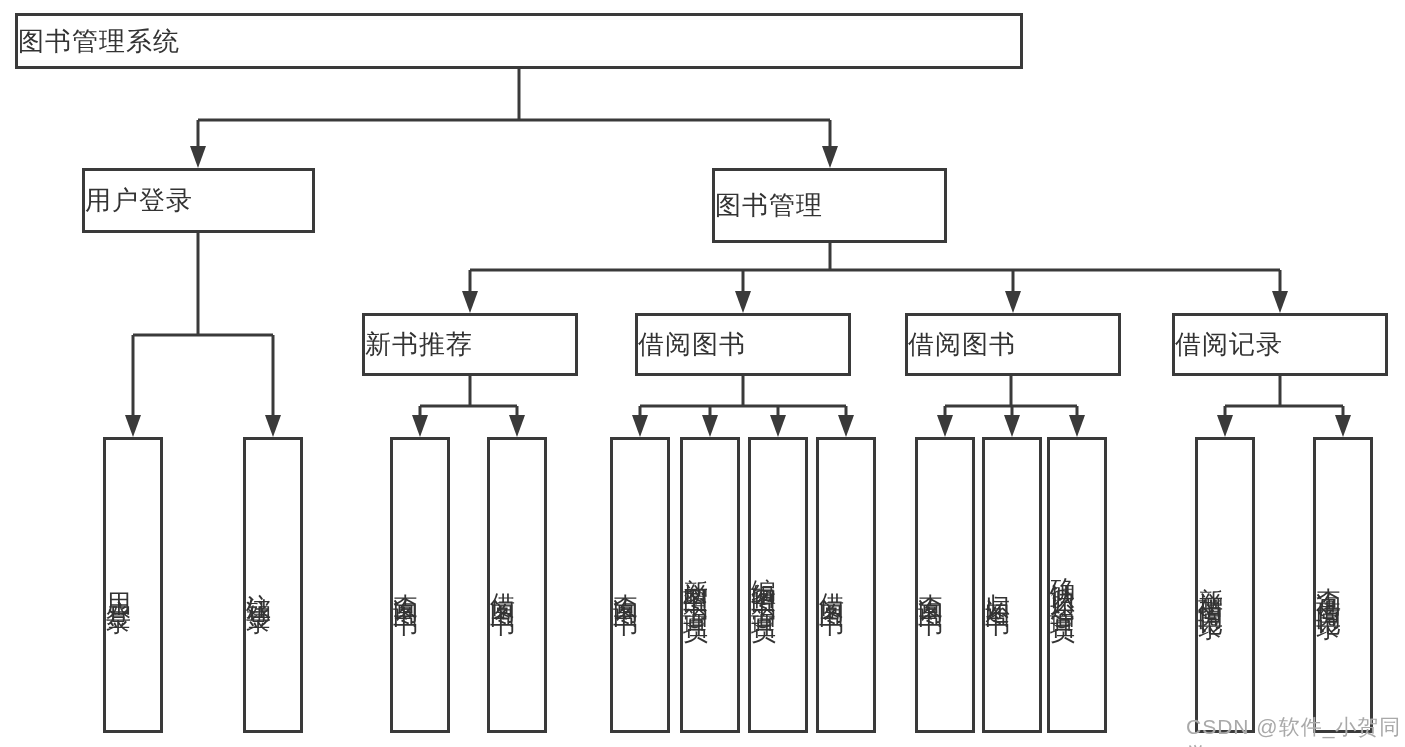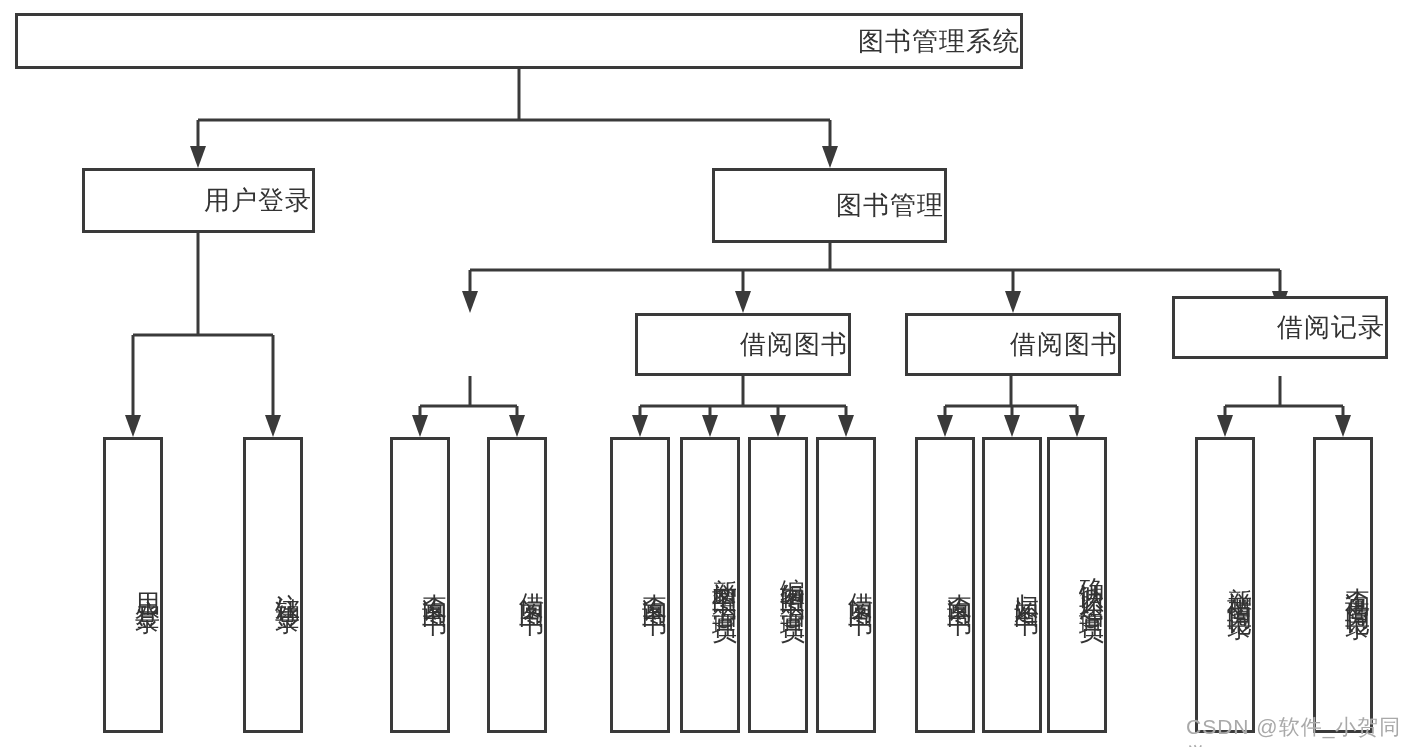--- a/index.html
+++ b/index.html
@@ -17,21 +17,21 @@
   .canvas{
     position:relative;width:1405px;height:747px;background:var(--background);
   }
   .connectors{
     position:absolute;left:0;top:0;width:1405px;height:747px;
     color:var(--line);z-index:1;
   }
   .node{
     position:absolute;background:var(--background);
     border:3px solid var(--line);
-    display:flex;align-items:center;justify-content:flex-end;
+    display:flex;align-items:center;justify-content:flex-start;
     color:var(--text);z-index:2;
   }
   .hnode{font-size:26px;letter-spacing:1px;}
   .vnode{width:60px;top:437px;height:296px;}
   .vnode .vtext{
     writing-mode:vertical-rl;text-orientation:mixed;
     font-size:25px;letter-spacing:6px;line-height:1;
     white-space:nowrap;
   }
   .watermark{
@@ -115,27 +115,30 @@
     <span>图书管理系统</span>
   </div>
 
   <div class="node hnode" style="left:82px;top:168px;width:233px;height:65px;">
     <span>用户登录</span>
   </div>
   <div class="node hnode" style="left:712px;top:168px;width:235px;height:75px;">
     <span>图书管理</span>
   </div>
 
+  <div class="node hnode" style="left:362px;top:313px;width:216px;height:63px;">
+    <span>新书推荐</span>
+  </div>
   <div class="node hnode" style="left:635px;top:313px;width:216px;height:63px;">
     <span>借阅图书</span>
   </div>
   <div class="node hnode" style="left:905px;top:313px;width:216px;height:63px;">
     <span>借阅图书</span>
   </div>
-  <div class="node hnode" style="left:1172px;top:296px;width:216px;height:63px;">
+  <div class="node hnode" style="left:1172px;top:313px;width:216px;height:63px;">
     <span>借阅记录</span>
   </div>
 
   <div class="node vnode" style="left:103px;">
     <span class="vtext">用户登录</span>
   </div>
   <div class="node vnode" style="left:243px;">
     <span class="vtext">注销登录</span>
   </div>
 

